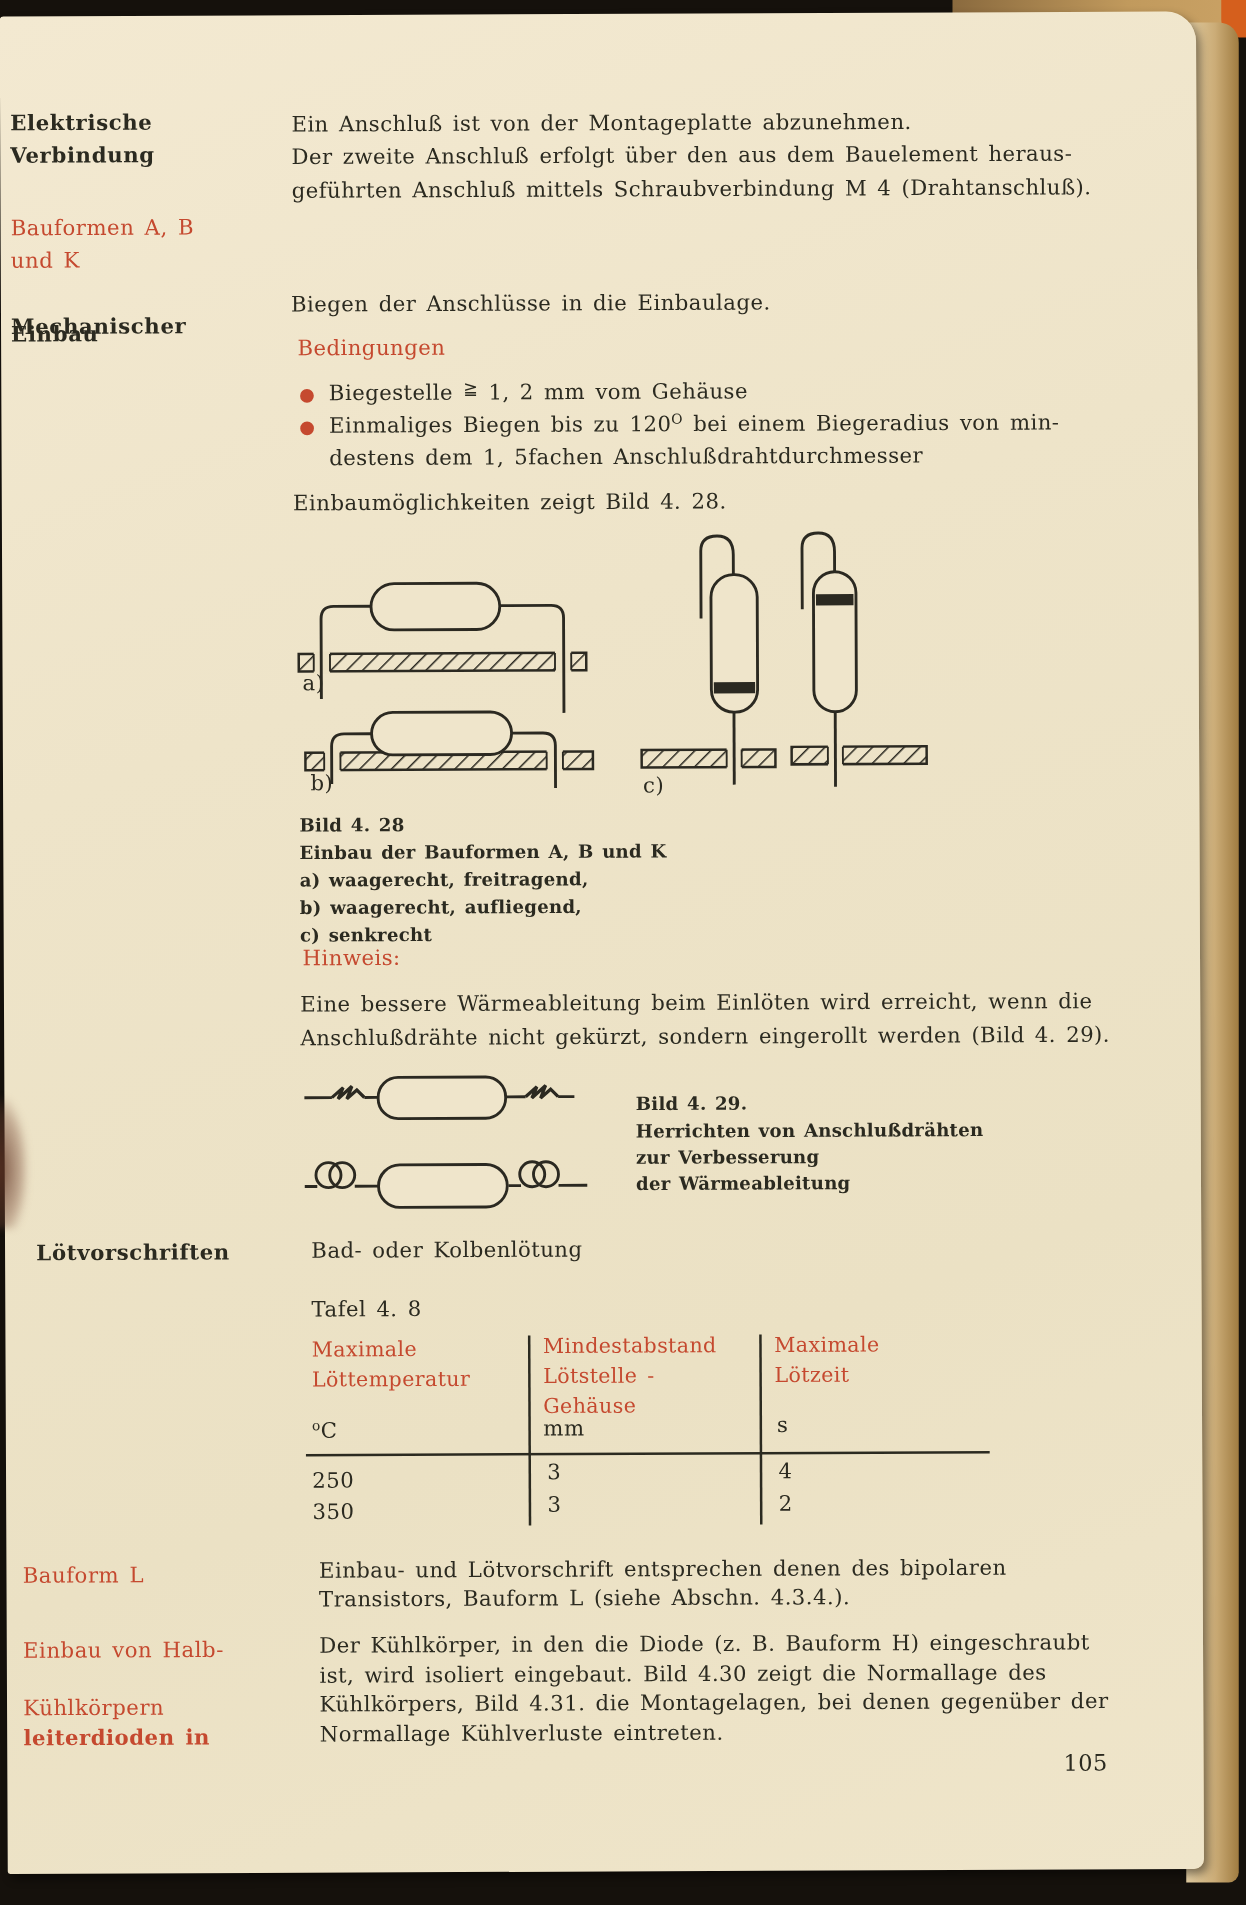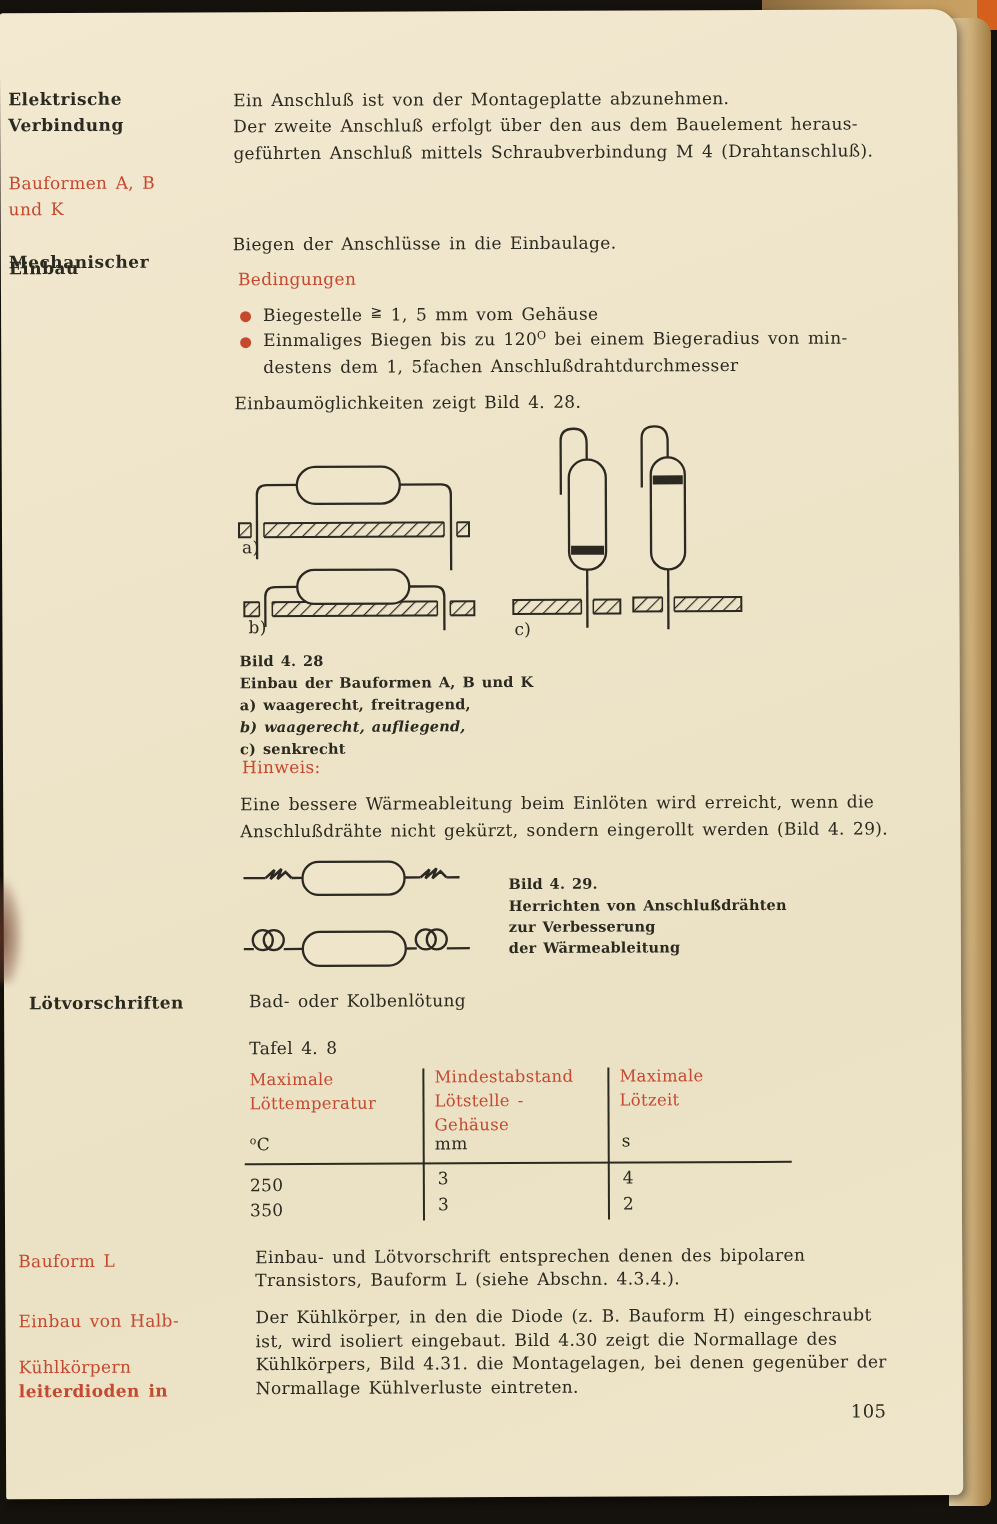--- a/index.html
+++ b/index.html
@@ -62,21 +62,21 @@
       <div class="t mh-red" style="left:13px;top:1358px;">Kühlkörpern</div>
 
       <div class="t" style="left:233px;top:92px;">Ein Anschluß ist von der Montageplatte abzunehmen.</div>
       <div class="t" style="left:233px;top:118px;">Der zweite Anschluß erfolgt über den aus dem Bauelement heraus-</div>
       <div class="t" style="left:233px;top:145px;">geführten Anschluß mittels Schraubverbindung M 4 (Drahtanschluß).</div>
 
       <div class="t" style="left:232px;top:236px;">Biegen der Anschlüsse in die Einbaulage.</div>
       <div class="t red" style="left:237px;top:271px;">Bedingungen</div>
 
       <div class="dot" style="left:239px;top:312px;"></div>
-      <div class="t" style="left:262px;top:306px;"><span>Biegestelle </span><span class="supsym">≧</span><span> 1, 5 mm vom Gehäuse</span></div>
+      <div class="t" style="left:262px;top:306px;"><span>Biegestelle </span><span class="supsym">≧</span><span> 1, 2 mm vom Gehäuse</span></div>
 
       <div class="dot" style="left:239px;top:338px;"></div>
       <div class="t" style="left:262px;top:332px;"><span>Einmaliges Biegen bis zu 120</span><span class="supo">O</span><span> bei einem Biegeradius von min-</span></div>
       <div class="t" style="left:262px;top:359px;">destens dem 1, 5fachen Anschlußdrahtdurchmesser</div>
 
       <div class="t" style="left:233px;top:395px;">Einbaumöglichkeiten zeigt Bild 4. 28.</div>
 
       <div class="fig" style="left:235px;top:424px;width:520px;height:218px;">
         <svg width="520" height="218" viewBox="0 0 520 218">
           <defs>
@@ -141,21 +141,21 @@
           </g>
         </svg>
       </div>
       <div class="t" style="left:240px;top:539px;">a)</div>
       <div class="t" style="left:246px;top:619px;">b)</div>
       <div class="t" style="left:512px;top:622px;">c)</div>
 
       <div class="t cap" style="left:237px;top:654px;">Bild 4. 28</div>
       <div class="t cap" style="left:237px;top:676px;">Einbau der Bauformen A, B und K</div>
       <div class="t cap" style="left:237px;top:698px;">a) waagerecht, freitragend,</div>
-      <div class="t cap" style="left:237px;top:720px;font-style:italic;">b) waagerecht, aufliegend,</div>
+      <div class="t cap" style="left:237px;top:720px;">b) waagerecht, aufliegend,</div>
       <div class="t cap" style="left:237px;top:742px;">c) senkrecht</div>
 
       <div class="t red" style="left:239px;top:759px;">Hinweis:</div>
       <div class="t" style="left:237px;top:796px;">Eine bessere Wärmeableitung beim Einlöten wird erreicht, wenn die</div>
       <div class="t" style="left:237px;top:823px;">Anschlußdrähte nicht gekürzt, sondern eingerollt werden (Bild 4. 29).</div>
 
       <div class="fig" style="left:237px;top:861px;width:440px;height:112px;">
         <svg width="440" height="112" viewBox="0 0 440 112">
           <g stroke="#2b2921" fill="none" stroke-width="2.3">
 

